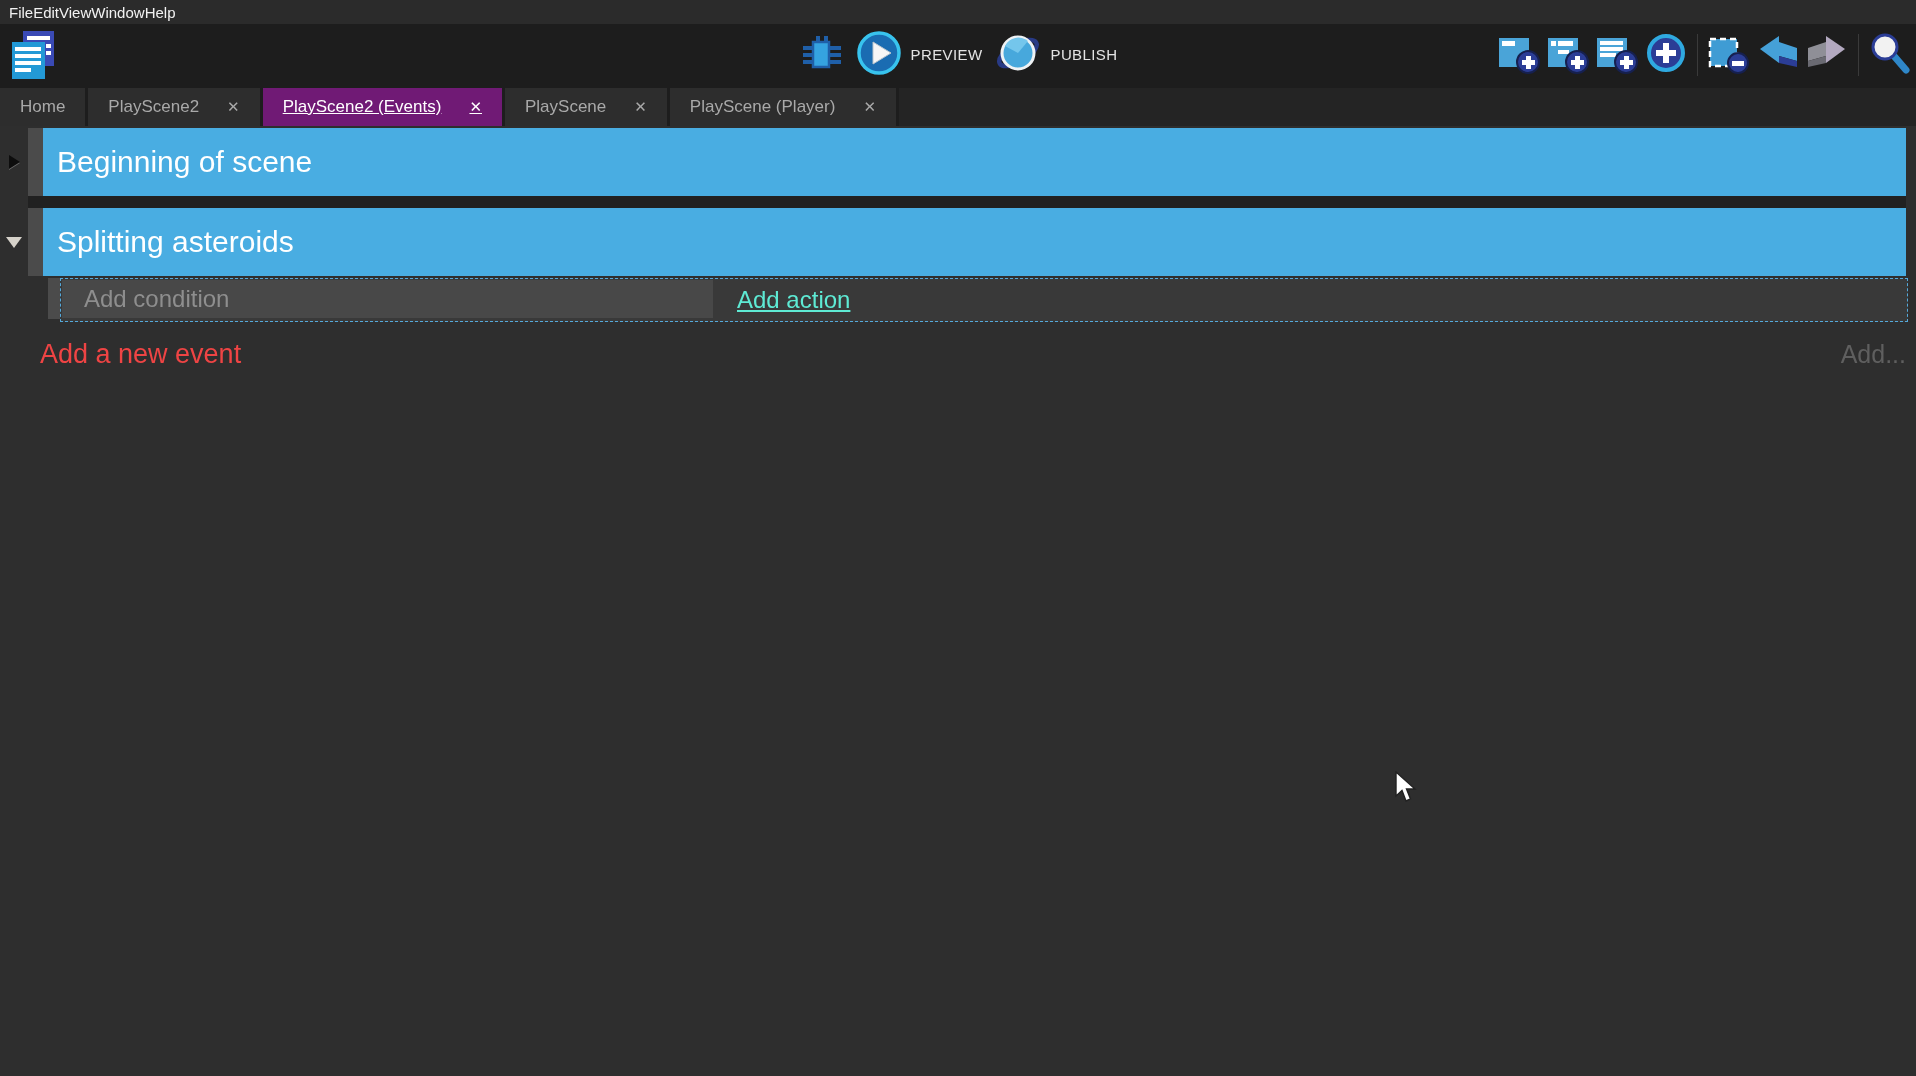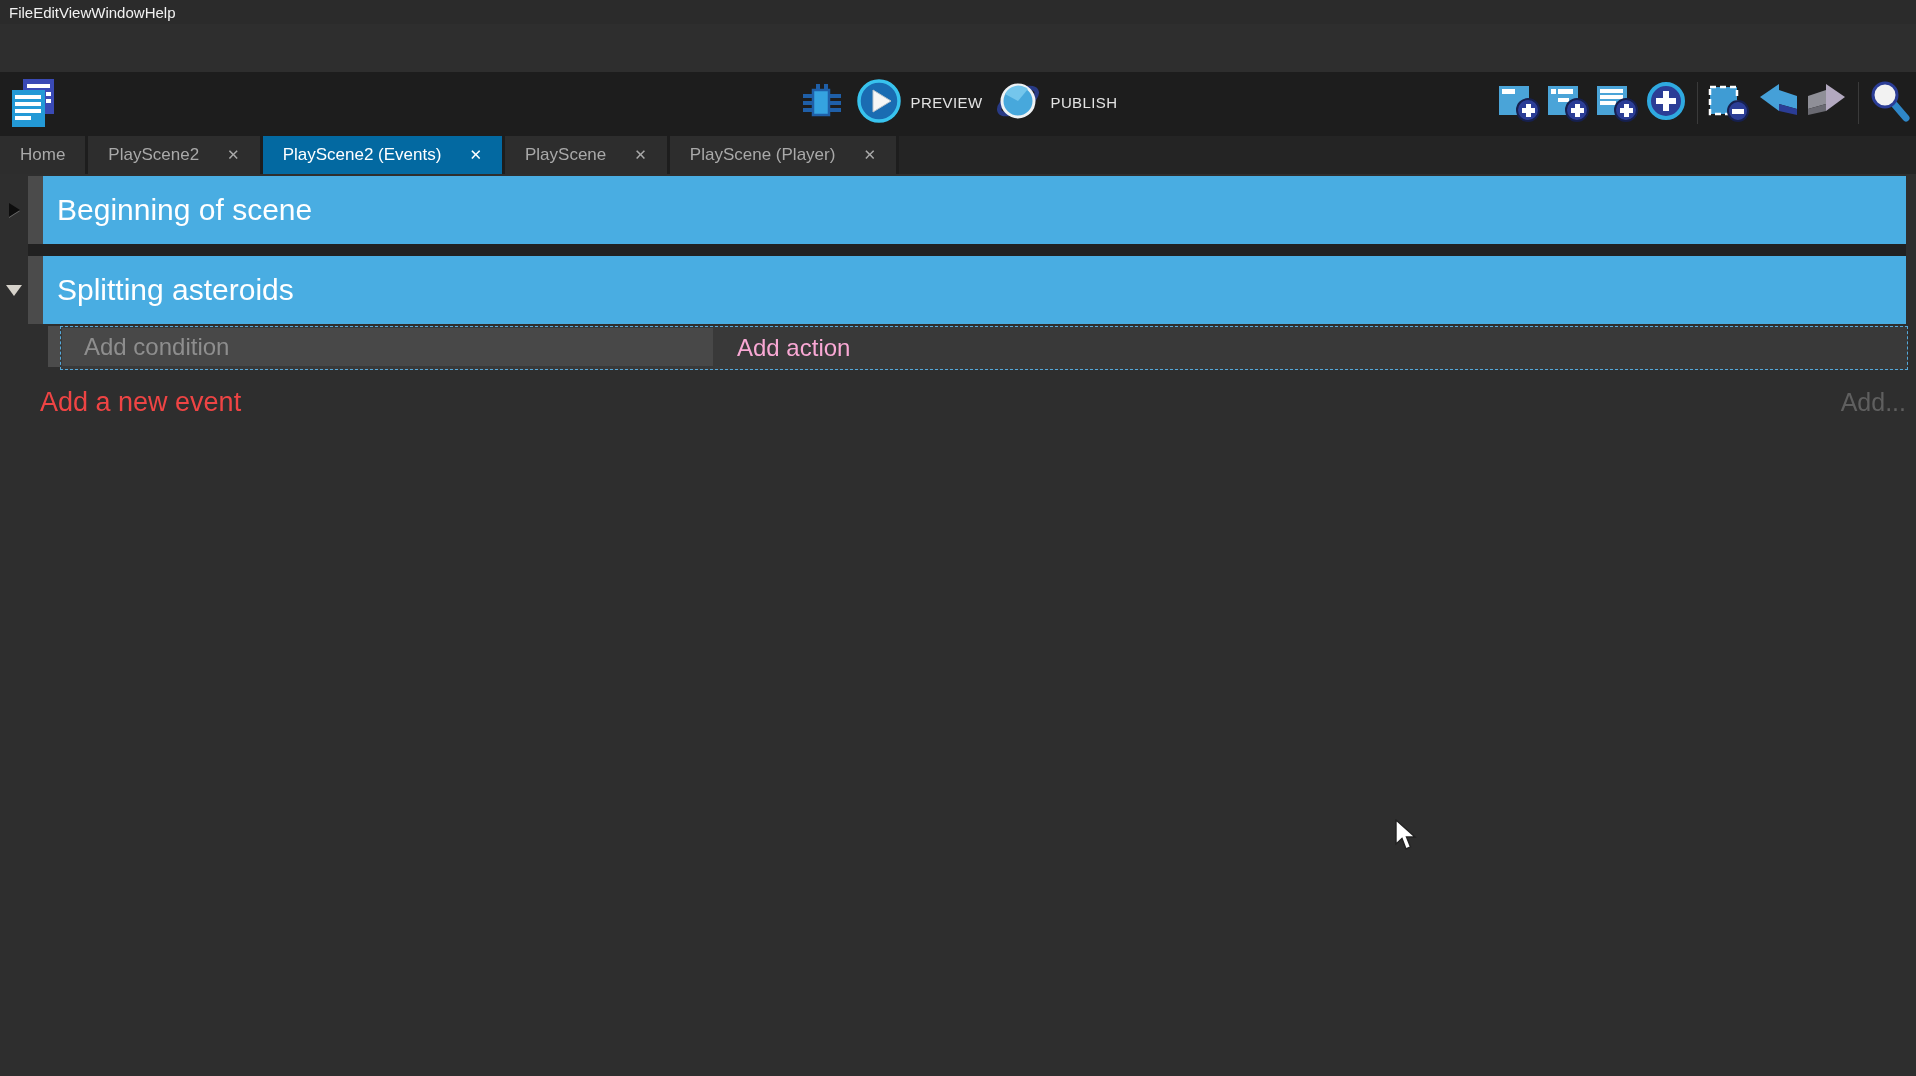--- a/index.html
+++ b/index.html
@@ -5,39 +5,39 @@
   * { margin:0; padding:0; box-sizing:border-box; }
   html,body { width:1916px; height:1076px; overflow:hidden; background:#2e2e2e;
               font-family:"Liberation Sans","DejaVu Sans",sans-serif; }
 
   
   .menubar { height:24px; background:#2b2b2b; display:flex; align-items:center;
              padding-left:9px; color:#f2f2f2; font-size:15px; }
   .menubar span { cursor:default; }
 
   
-  .toolbar { height:61px; background:#1d1d1d; position:relative;margin-top:48px; }
+  .toolbar { height:61px; background:#1d1d1d; position:relative; }
   .logo { position:absolute; left:10px; top:5px; }
   .toolbar-center { position:absolute; inset:0; display:flex; align-items:center;
                     justify-content:center; gap:13px; }
   .tb-group { display:flex; align-items:center; gap:9px; cursor:pointer; }
   .tb-label { color:#e3e3e3; font-size:15px; letter-spacing:.4px; }
   .toolbar-right { position:absolute; right:4px; top:0; height:61px; display:flex;
                    align-items:center; gap:5px; }
   .tbtn { width:44px; height:46px; display:flex; align-items:center; justify-content:center;
           cursor:pointer; }
   .sep { width:1px; height:42px; background:#3a3a3a; margin:0 4px; }
 
   
   .tabbar { height:41px; background:#1d1d1d; display:flex; align-items:flex-end; }
   .tab { height:38px; background:#2d2d2d; color:#a9a9a9; font-size:17px; display:flex;
          align-items:center; padding:13px 20px; margin-right:3px; gap:28px; cursor:pointer;
          white-space:nowrap; }
   .tab .close { font-size:15px; color:#a9a9a9; cursor:pointer; }
-  .tab.active { background:#0369a1; color:#ffffff; }
+  .tab.active { background:#701a75; color:#ffffff;text-decoration:underline; }
   .tab.active .close { color:#ffffff; }
   .tab-filler { flex:1; height:38px; background:#242424; }
 
   
   .sheet { position:relative; height:950px; background:#2e2e2e; padding-top:2px; }
   .group-row { display:flex; height:68px; }
   .gutter { width:28px; display:flex; align-items:center; justify-content:center; cursor:pointer; }
   .tri-right { width:0; height:0; border-left:11px solid #0d0d0d;
                border-top:7px solid transparent; border-bottom:7px solid transparent;
                filter:drop-shadow(0 1px 0 #6a6a6a); }
@@ -51,21 +51,21 @@
   .row-gap .g2 { flex:1; background:#212121; margin-right:10px; }
 
   .sub-row { display:flex; margin-left:48px; height:44px; margin-top:2px; }
   .sub-handle { width:12px; background:#4b4b4b; margin-bottom:3px; }
   .selection { flex:1; margin-right:8px; border:1px dashed #55a9da; background:#393939;
                display:flex; }
   .cond-cell { width:651px; background:#484848; margin:1px 12px 3px 1px; display:flex;
                align-items:center; padding-left:22px; color:#8e8e8e; font-size:24px;
                cursor:pointer; }
   .action-cell { flex:1; display:flex; align-items:center; padding-left:12px;
-                 color:#f9a8d4; font-size:24px; cursor:pointer; }
+                 color:#5eead4; font-size:24px; cursor:pointer;text-decoration:underline; }
 
   .addrow { display:flex; justify-content:space-between; align-items:center;
             margin:12px 10px 0 40px; height:40px; }
   .add-new { color:#ef4444; font-size:27px; cursor:pointer; }
   .add-dots { color:#5f5f5f; font-size:25px; cursor:pointer; }
 
   .cursor { position:absolute; left:1393px; top:645px; pointer-events:none; }
 </style>
 </head>
 <body>

